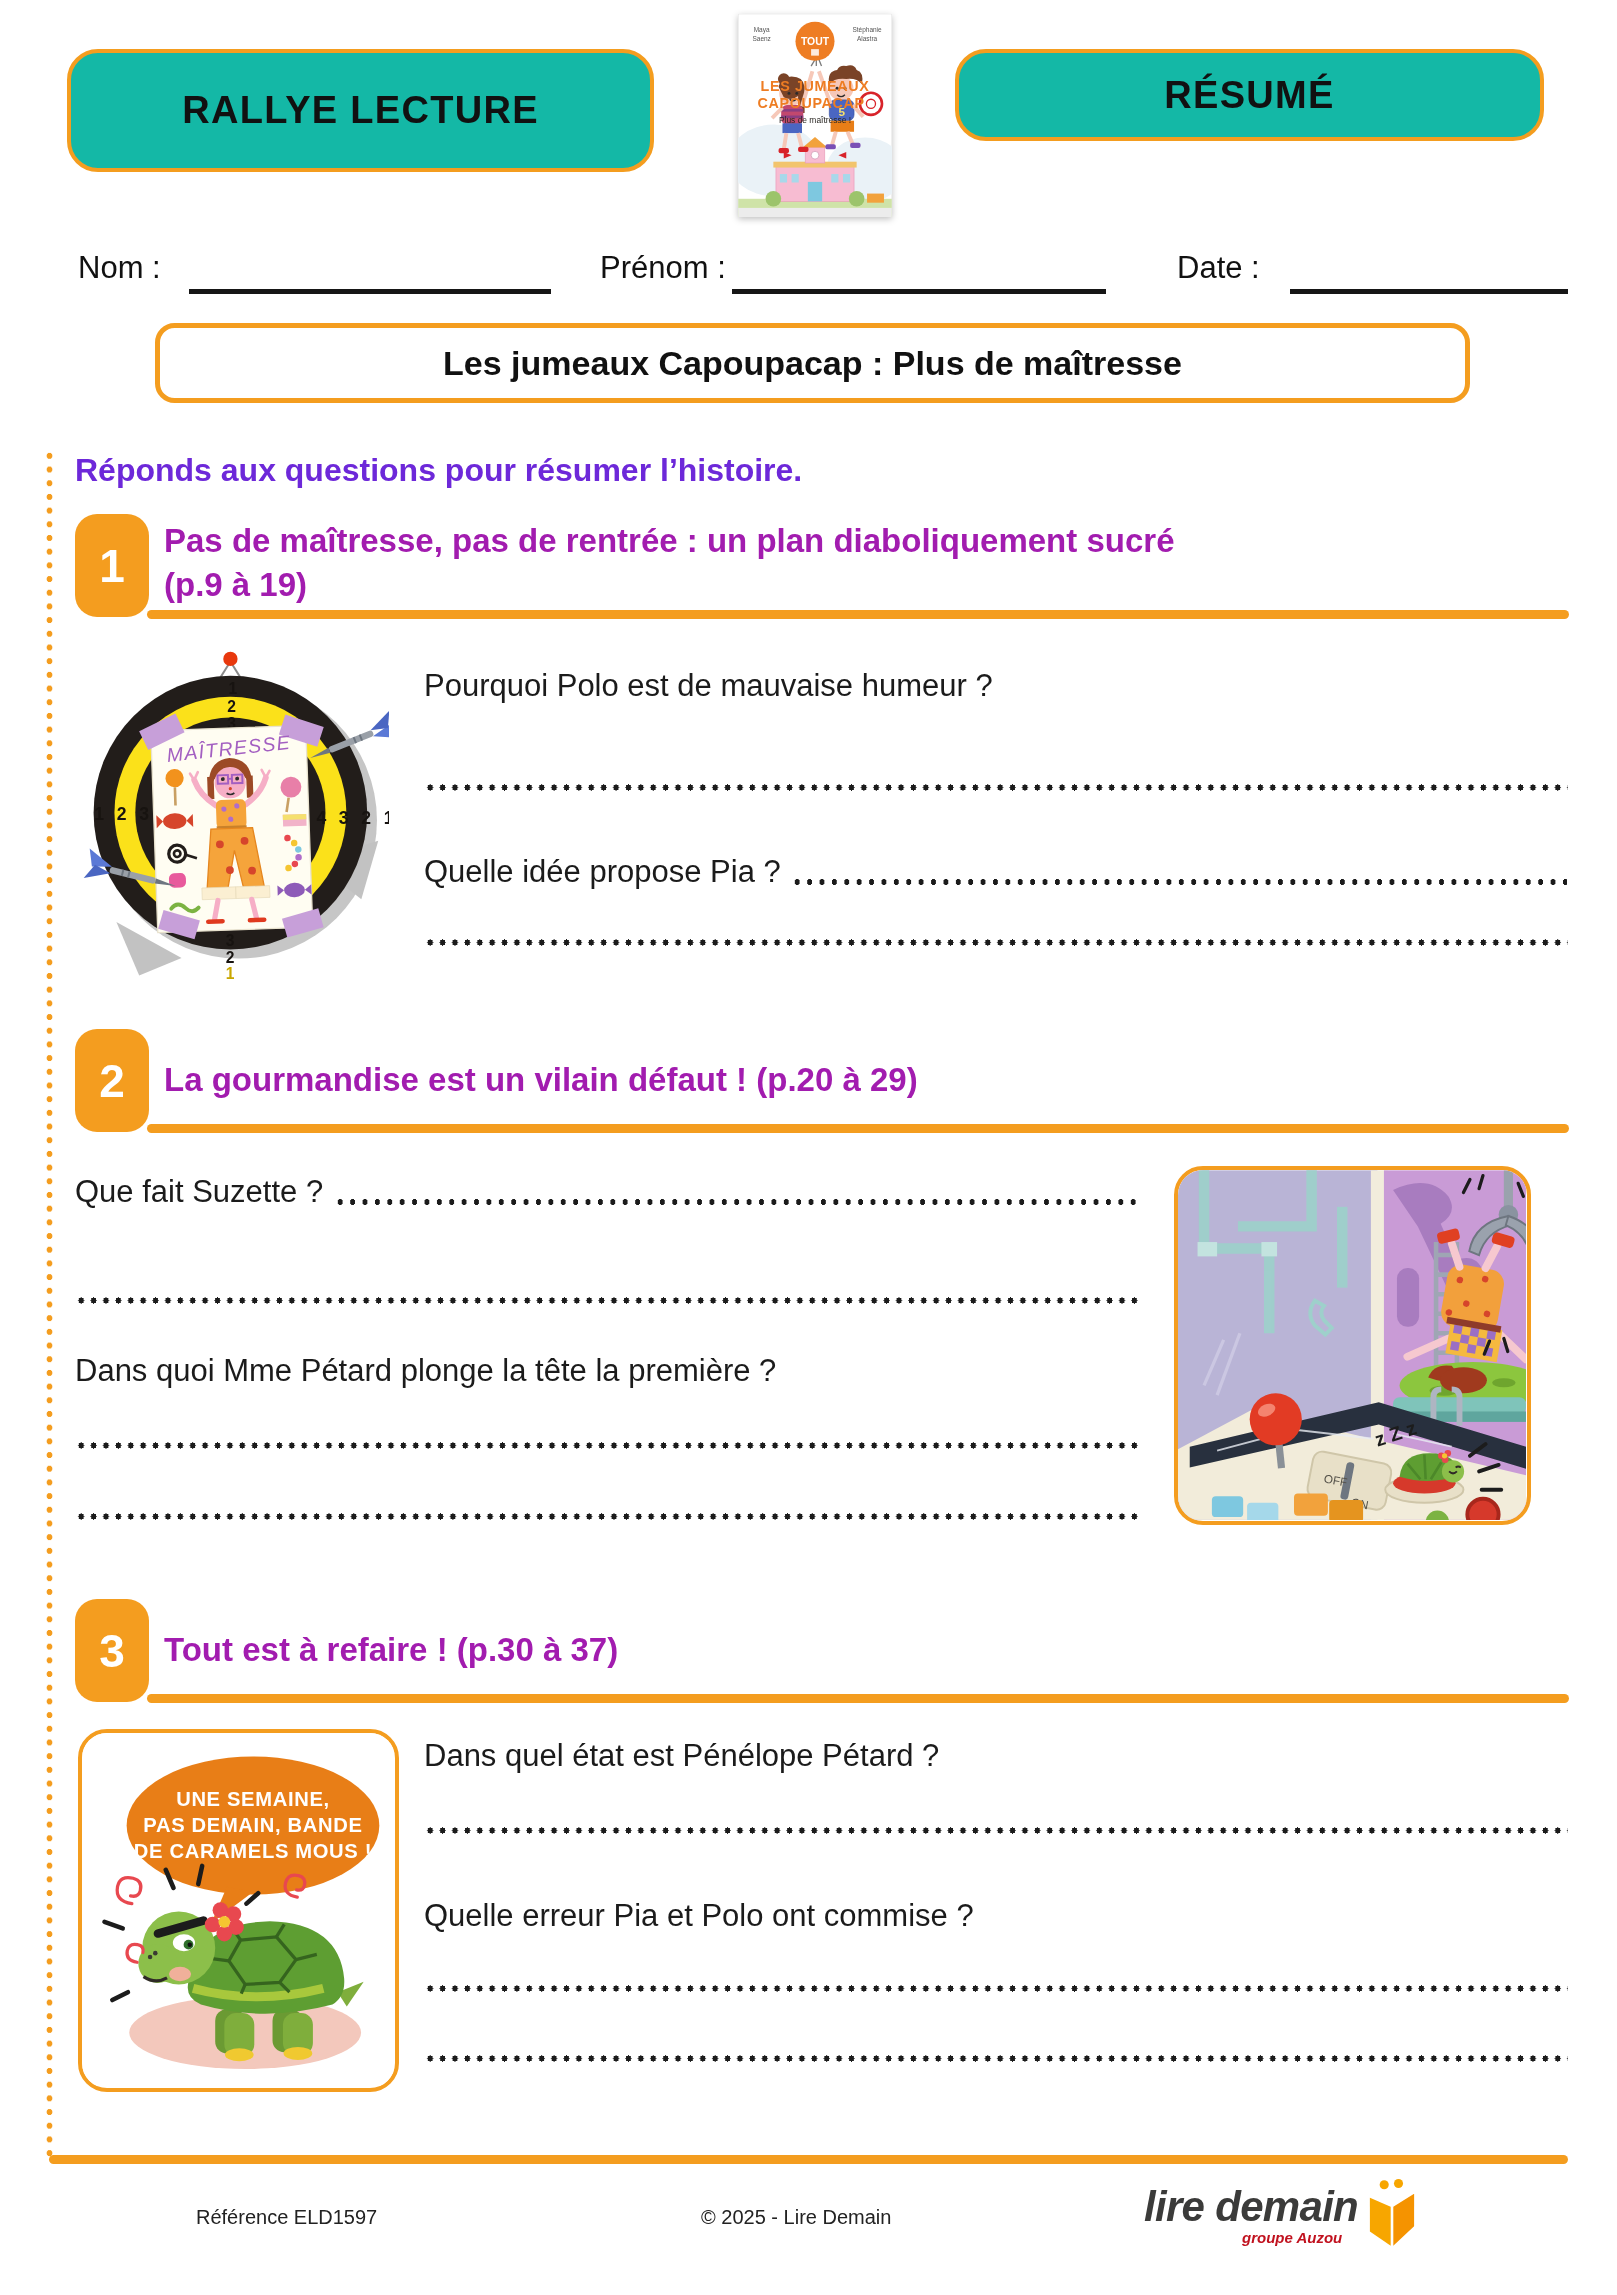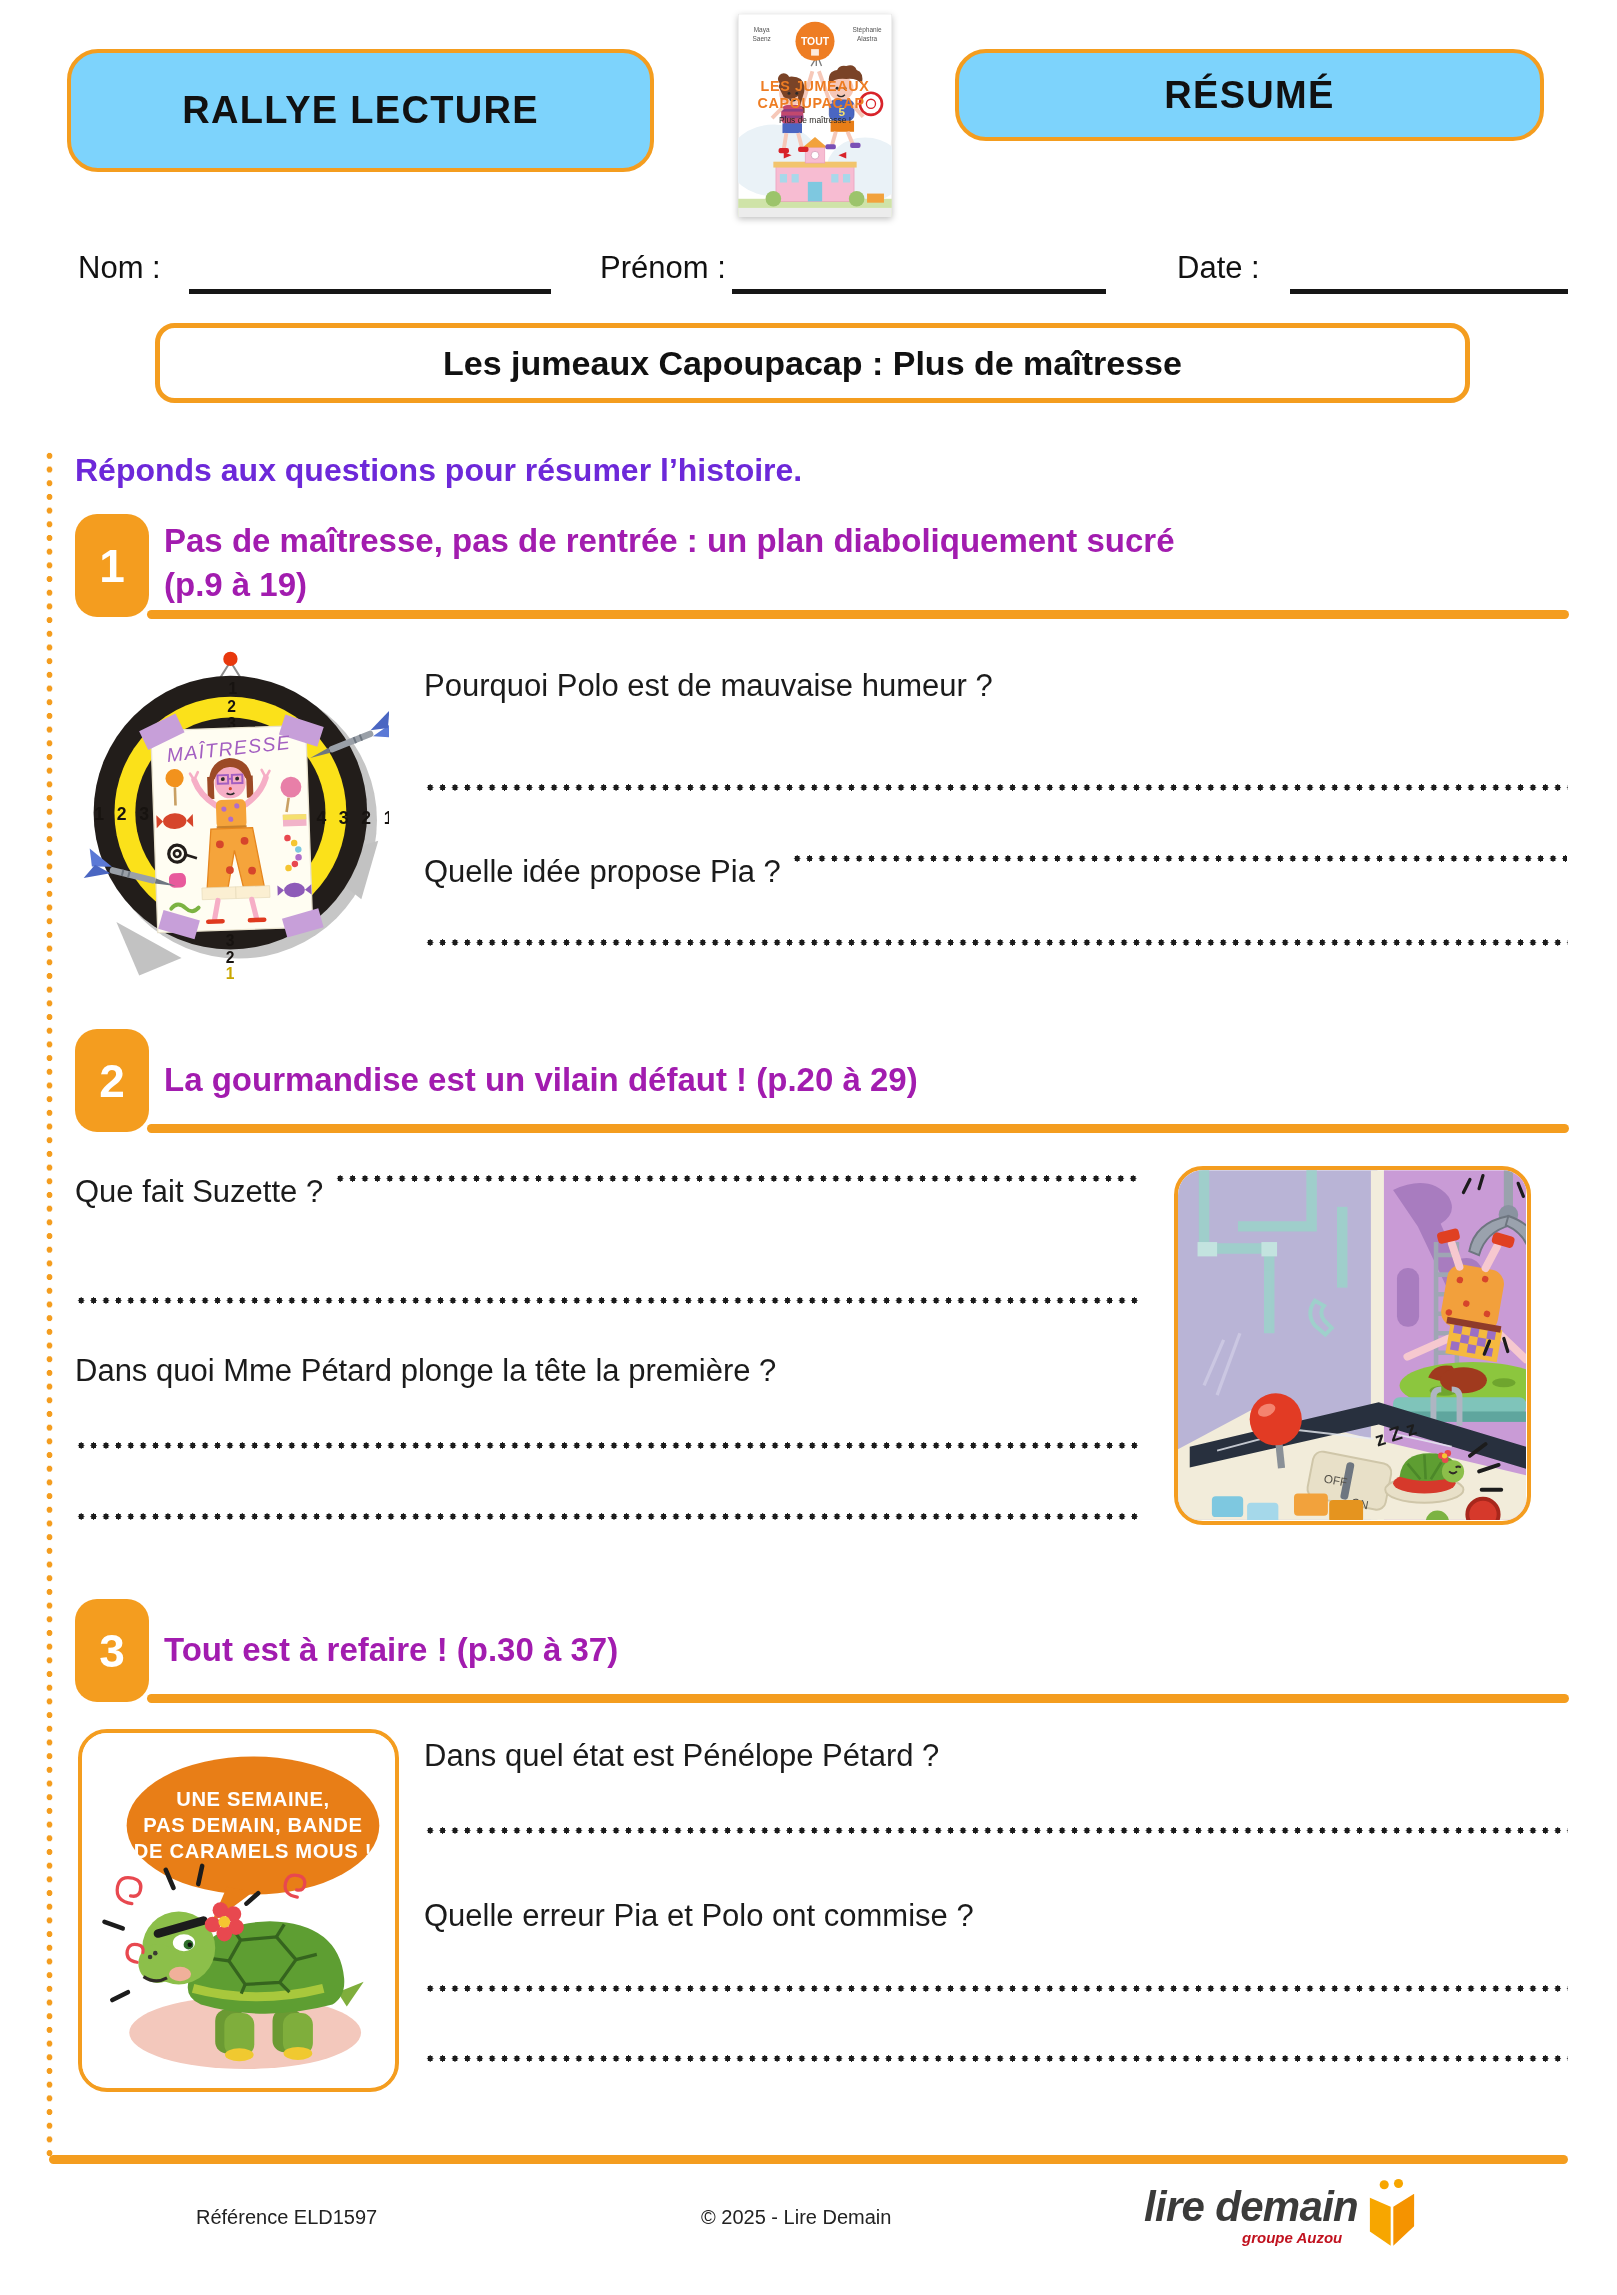--- a/index.html
+++ b/index.html
@@ -6,21 +6,21 @@
     --accent:#F49D1F;
     --bubble:#E87E17;
     --ink:#1c1c1c;
   }
   *{margin:0;padding:0;box-sizing:border-box;}
   body{background:#fff;font-family:"Liberation Sans",sans-serif;color:var(--ink);}
   .page{position:relative;width:1618px;height:2295px;background:#fff;overflow:hidden;}
 
   
   .hdr-box{position:absolute;border:4.6px solid var(--accent);border-radius:31px;
-    display:flex;align-items:center;justify-content:center;background:#7dd3fc;}
+    display:flex;align-items:center;justify-content:center;background:#14b8a6;}
   .hdr-box span{font-size:38px;font-weight:800;letter-spacing:1.3px;color:#111;}
   .box-left{left:67px;top:49px;width:587px;height:123px;}
   .box-right{left:955px;top:49px;width:589px;height:92px;}
 
   
   .cover{position:absolute;left:738px;top:14.3px;width:154px;height:203px;
     box-shadow:0 2px 6.5px rgba(0,0,0,.25);background:#fff;}
 
   
   .id-label{position:absolute;top:250px;font-size:31px;color:#111;text-align:right;}
@@ -41,21 +41,21 @@
 
   
   .badge{position:absolute;width:74px;height:103px;background:var(--accent);
     border-radius:22px;display:flex;align-items:center;justify-content:center;}
   .badge span{color:#fff;font-size:46px;font-weight:700;}
   .sec-rule{position:absolute;left:147px;width:1422px;height:8.5px;background:var(--accent);border-radius:4.6px;}
   .sec-title{position:absolute;left:164px;font-size:33px;font-weight:800;color:#a21caf;line-height:44px;white-space:nowrap;}
 
   
   .q{position:absolute;font-size:31px;color:#1b1b1b;white-space:nowrap;}
-  .q-row{position:absolute;display:flex;}
+  .q-row{position:absolute;display:flex;align-items:flex-end;}
   .q-row .qtext{font-size:31px;color:#1b1b1b;white-space:nowrap;}
   .dotfill{flex:1;height:8.5px;margin:0 1.3px 3.9px 10.4px;
     background-image:radial-gradient(circle 2.9px at 50% 50%, #1b1b1b 98%, transparent 100%);
     background-size:12.4px 8.5px;background-repeat:repeat-x;}
   .dots{position:absolute;height:8.5px;
     background-image:radial-gradient(circle 2.9px at 50% 50%, #1b1b1b 98%, transparent 100%);
     background-size:12.4px 8.5px;background-repeat:repeat-x;}
 
   
   .illus{position:absolute;}

